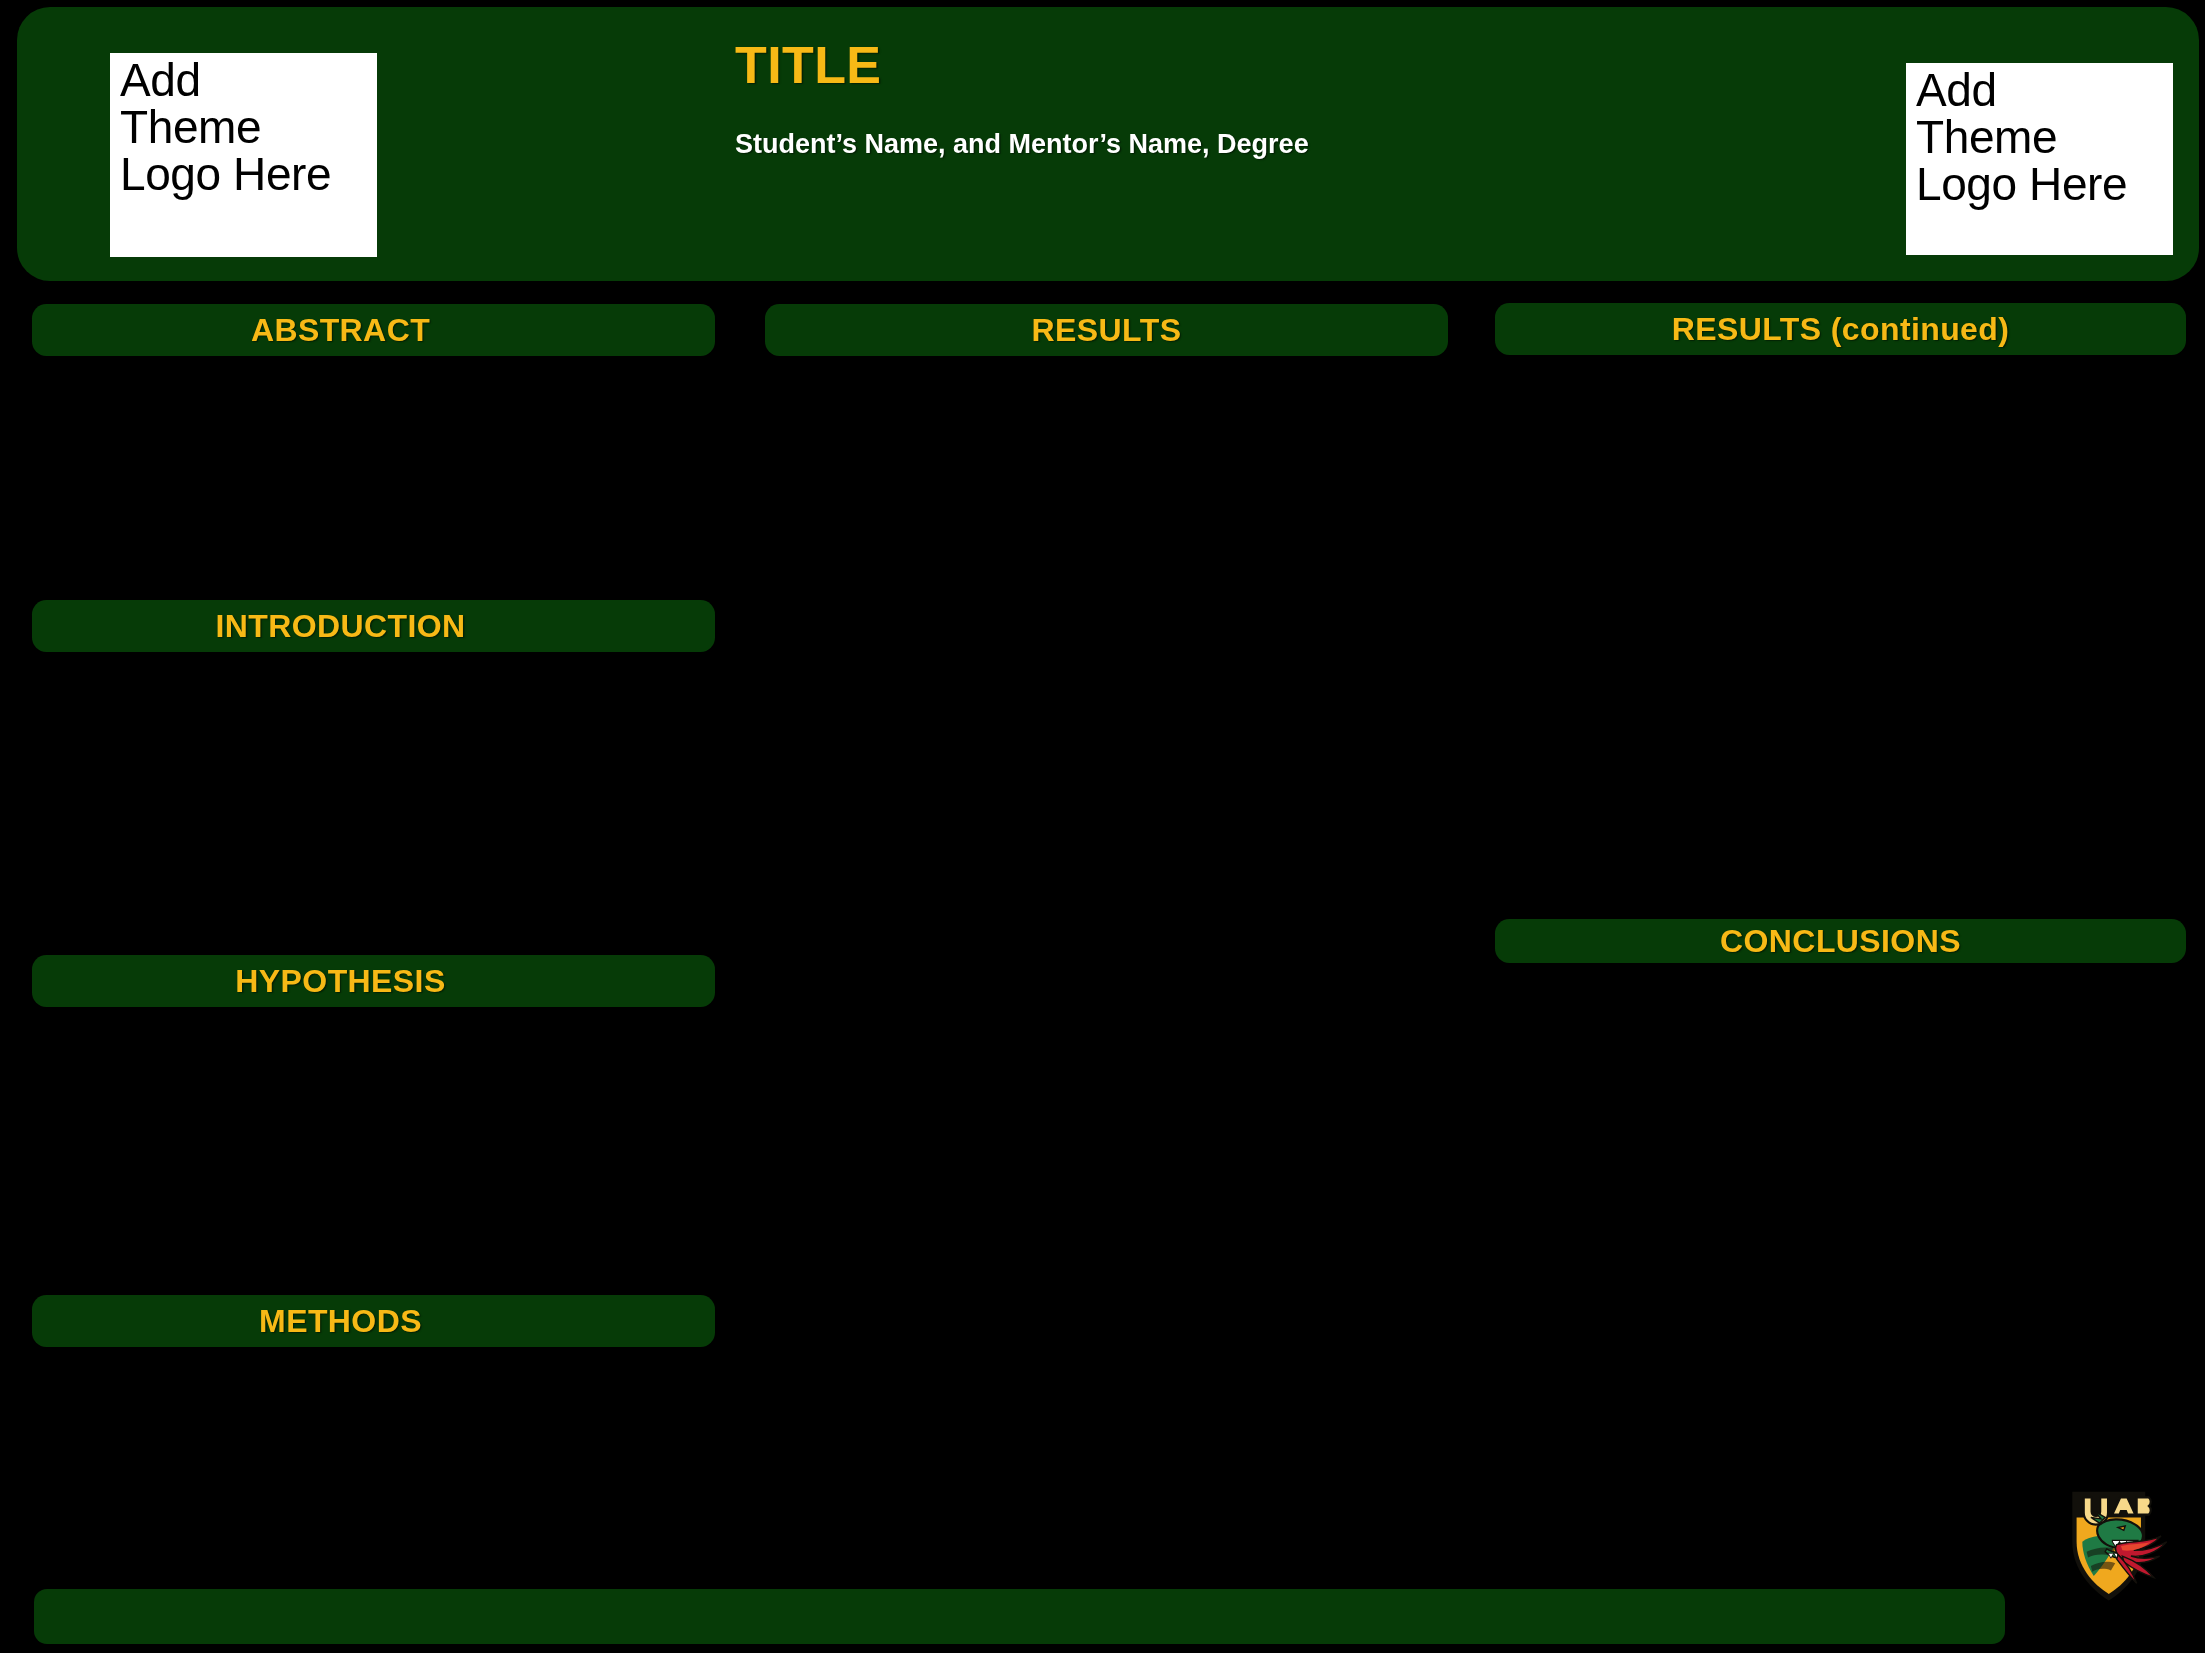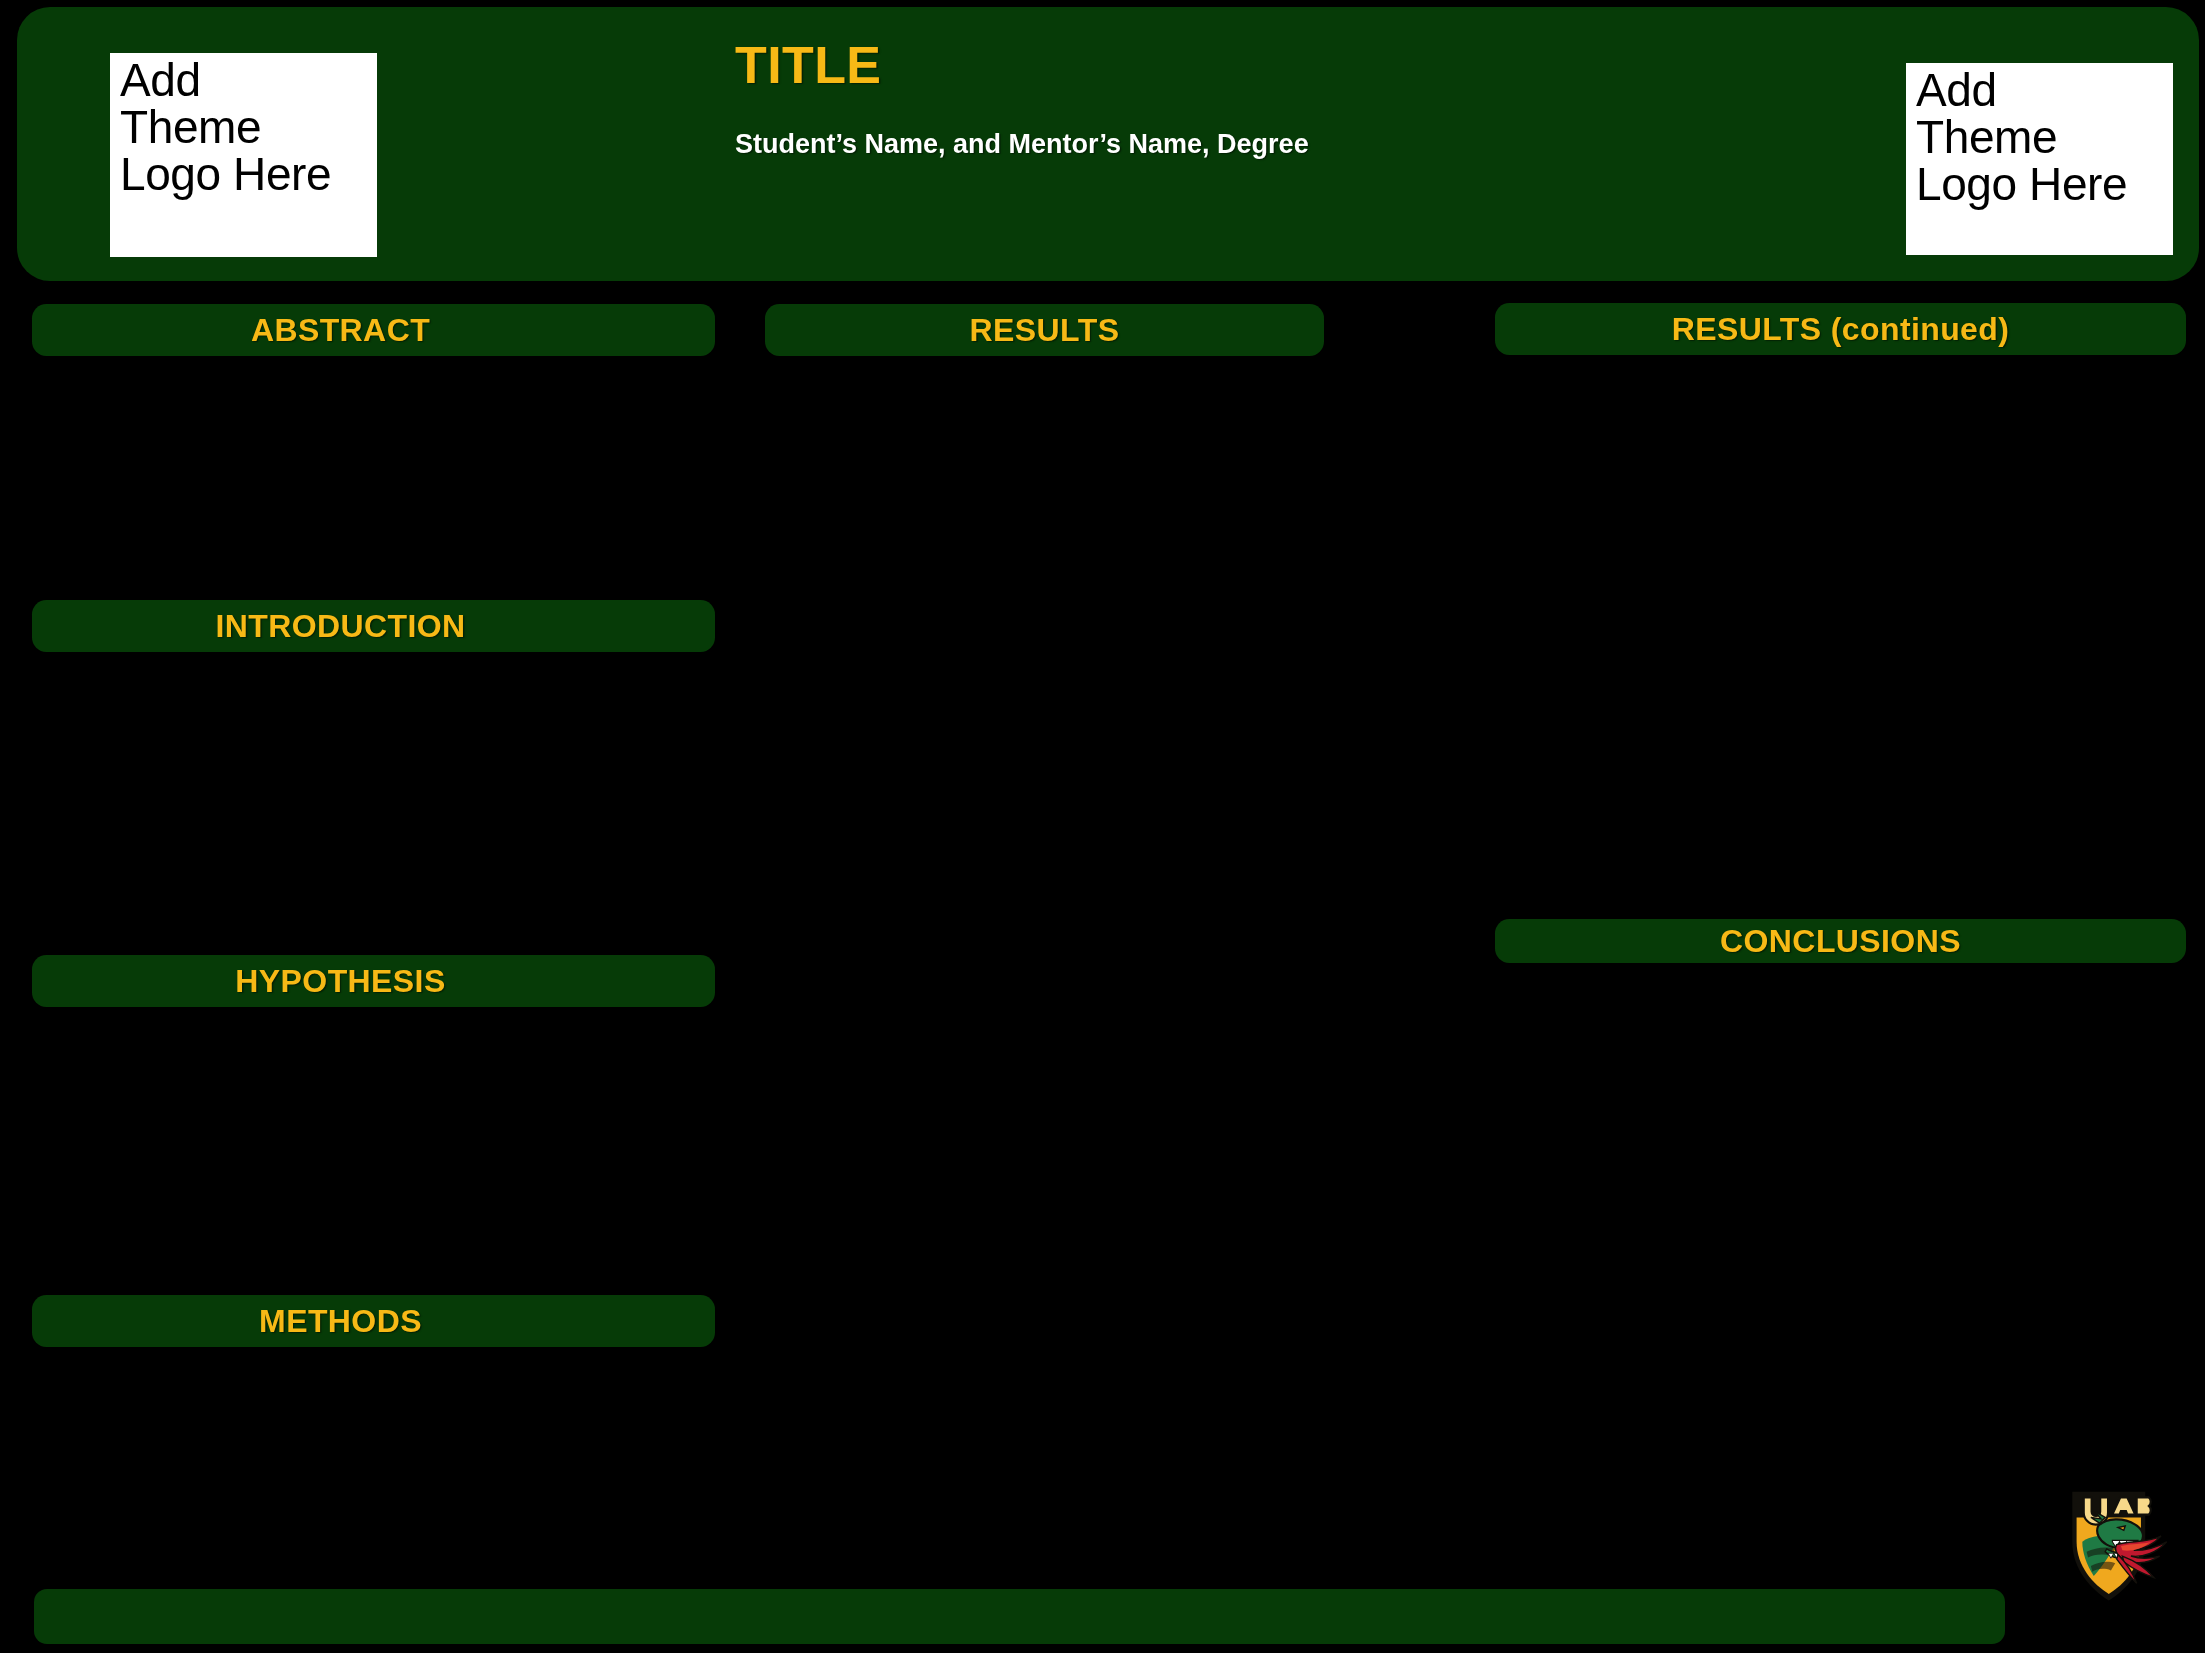--- a/index.html
+++ b/index.html
@@ -175,21 +175,21 @@
   </div>
 
   <div class="section-bar shift-left" style="left:32px; top:955px; width:683px; height:52px;">
     <span class="section-bar-label">HYPOTHESIS</span>
   </div>
 
   <div class="section-bar shift-left" style="left:32px; top:1295px; width:683px; height:52px;">
     <span class="section-bar-label">METHODS</span>
   </div>
 
-  <div class="section-bar" style="left:765px; top:304px; width:559px; height:52px;">
+  <div class="section-bar" style="left:765px; top:304px; width:683px; height:52px;">
     <span class="section-bar-label">RESULTS</span>
   </div>
 
   <div class="section-bar" style="left:1495px; top:303px; width:691px; height:52px;">
     <span class="section-bar-label">RESULTS (continued)</span>
   </div>
 
   <div class="section-bar" style="left:1495px; top:919px; width:691px; height:44px;">
     <span class="section-bar-label">CONCLUSIONS</span>
   </div>

